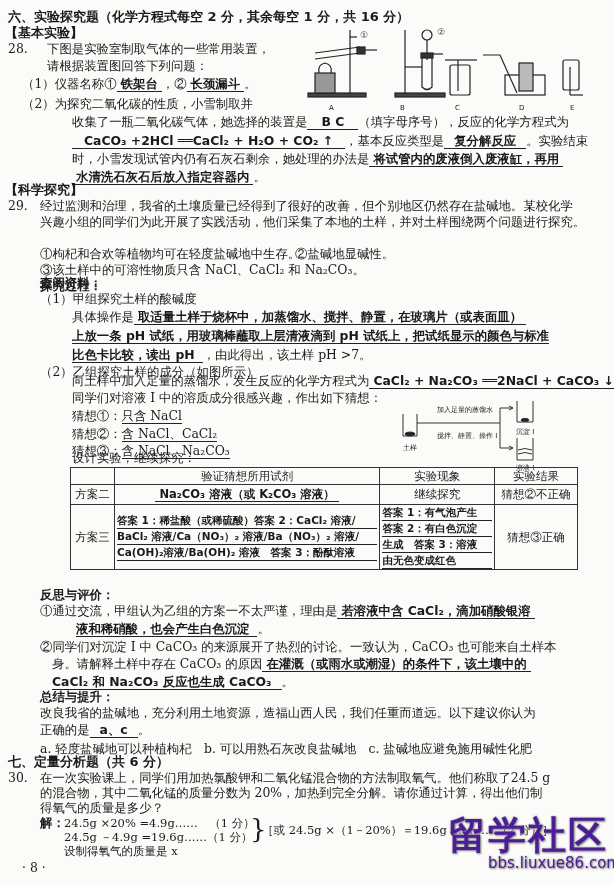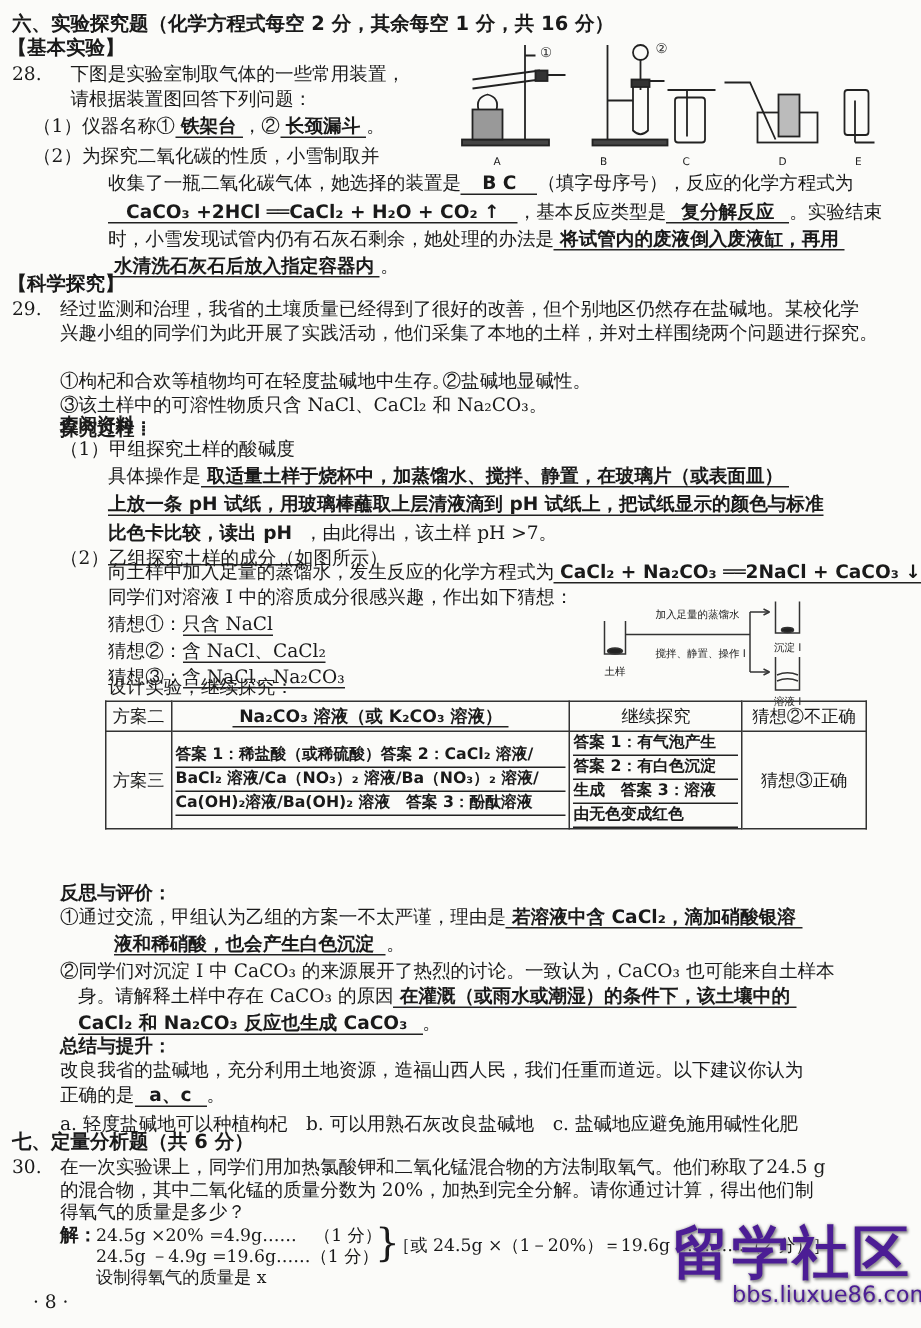--- a/index.html
+++ b/index.html
@@ -108,21 +108,21 @@
 <div class="ln" style="left:40px;top:262px;">③该土样中的可溶性物质只含 NaCl、CaCl₂ 和 Na₂CO₃。</div>
 <div class="ln b" style="left:40px;top:278px;">探究过程：</div>
 <div class="ln" style="left:40px;top:291px;">（1）甲组探究土样的酸碱度</div>
 <div class="ln" style="left:72px;top:309px;">
   <span>具体操作是</span><span class="ans">取适量土样于烧杯中，加蒸馏水、搅拌、静置，在玻璃片（或表面皿）</span>
 </div>
 <div class="ln" style="left:72px;top:328px;">
   <span class="ans" style="padding:0;">上放一条 pH 试纸，用玻璃棒蘸取上层清液滴到 pH 试纸上，把试纸显示的颜色与标准</span>
 </div>
 <div class="ln" style="left:72px;top:347px;">
-  <span class="ans" style="padding:0 8px 14px 0;">比色卡比较，读出 pH</span><span>，由此得出，该土样 pH &gt;7。</span>
+  <span class="ans" style="padding:0 8px 0 0;">比色卡比较，读出 pH</span><span>，由此得出，该土样 pH &gt;7。</span>
 </div>
 <div class="ln" style="left:40px;top:364px;">（2）乙组探究土样的成分（如图所示）</div>
 <div class="ln" style="left:72px;top:373px;">
   <span>向土样中加入足量的蒸馏水，发生反应的化学方程式为</span><span class="ans">CaCl₂ + Na₂CO₃ ══2NaCl + CaCO₃ ↓</span>
 </div>
 <div class="ln" style="left:72px;top:390px;">同学们对溶液 I 中的溶质成分很感兴趣，作出如下猜想：</div>
 
 <div class="ln" style="left:72px;top:408px;"><span>猜想①：</span><span class="ul">只含 NaCl</span></div>
 <div class="ln" style="left:72px;top:426px;"><span>猜想②：</span><span class="ul">含 NaCl、CaCl₂</span></div>
 <div class="ln" style="left:72px;top:443px;"><span>猜想③：</span><span class="ul">含 NaCl、Na₂CO₃</span></div>
@@ -151,20 +151,26 @@
 <div class="ln small" style="left:516px;top:460px;">溶液 I</div>
 
 <table class="t">
   <colgroup>
       <col style="width:44px">
       <col style="width:266px">
       <col style="width:115px">
       <col style="width:83px">
     </colgroup>
   <tbody>
+      <tr style="height:17px;">
+    <td></td>
+    <td>验证猜想所用试剂</td>
+    <td>实验现象</td>
+    <td>实验结果</td>
+  </tr>
   <tr style="height:20px;">
     <td>方案二</td>
     <td><span class="ans">Na₂CO₃ 溶液（或 K₂CO₃ 溶液）</span></td>
     <td>继续探究</td>
     <td>猜想②不正确</td>
   </tr>
   <tr style="height:64px;">
     <td>方案三</td>
     <td class="l b" style="font-size:10.5px;">
       <div class="ul">答案 1：稀盐酸（或稀硫酸）答案 2：CaCl₂ 溶液/</div>

